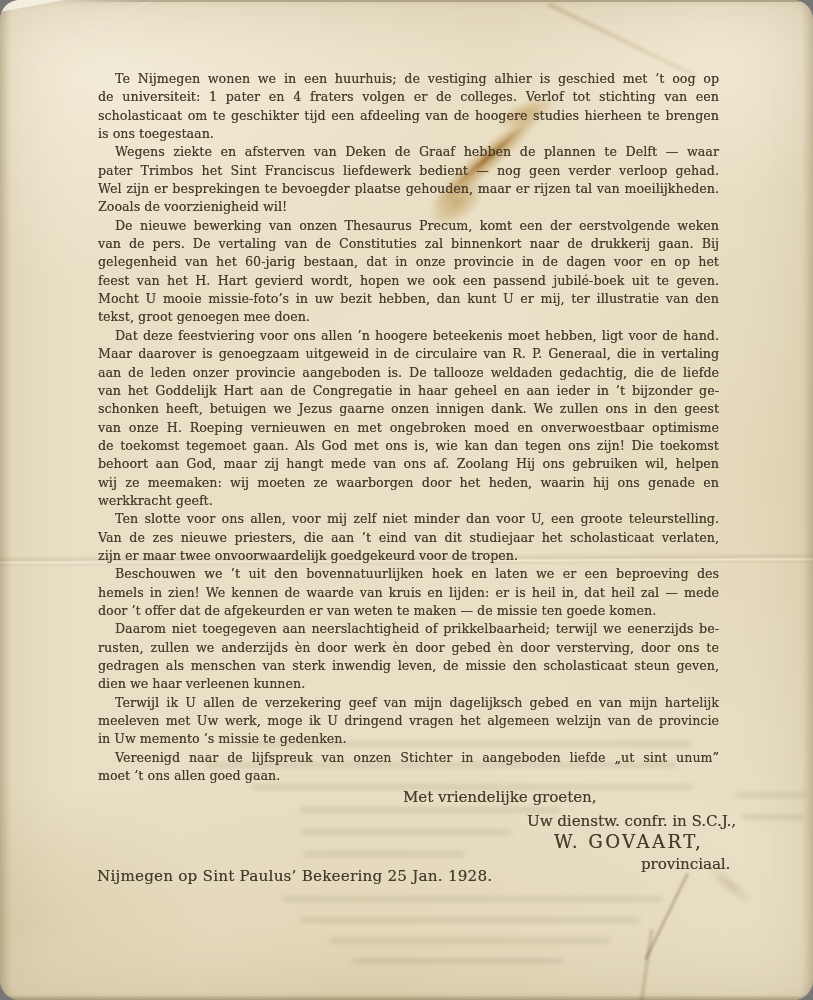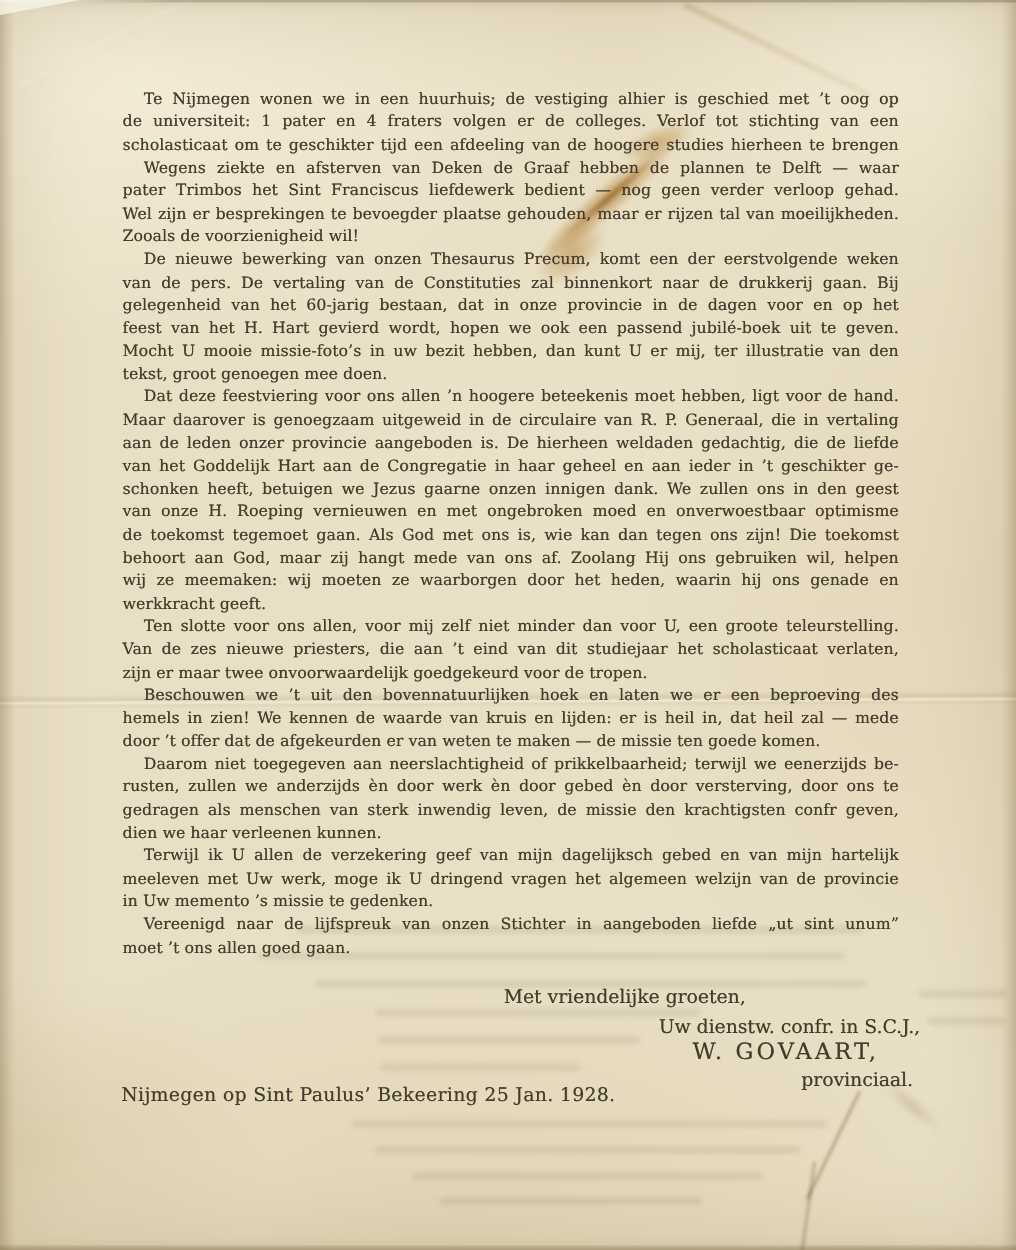--- a/index.html
+++ b/index.html
@@ -12,20 +12,21 @@
     background-color:var(--paper,#e9dfc5);
     background-image:
       radial-gradient(ellipse 520px 320px at 14% 6%, rgba(250,245,228,0.55), rgba(250,245,228,0) 70%),
       radial-gradient(ellipse 300px 220px at 88% 4%, rgba(247,241,223,0.5), rgba(247,241,223,0) 70%),
       radial-gradient(ellipse 420px 520px at 97% 48%, rgba(213,198,158,0.30), rgba(213,198,158,0) 70%),
       radial-gradient(ellipse 650px 340px at 45% 99%, rgba(208,192,150,0.32), rgba(208,192,150,0) 72%),
       radial-gradient(ellipse 260px 200px at 4% 92%, rgba(198,180,136,0.30), rgba(198,180,136,0) 70%),
       radial-gradient(ellipse 500px 260px at 55% 35%, rgba(240,233,210,0.25), rgba(240,233,210,0) 70%);
     box-shadow: inset 0 0 70px rgba(125,103,60,0.20), inset 0 0 10px rgba(110,90,50,0.22);
     color:var(--ink,#453b2c);
+    border-radius:20px;
   }
   
   .body-block{
     position:absolute; left:98px; top:70px; width:621px;
     font-size:12.5px; line-height:18.35px;
     letter-spacing:0.1px;
     text-shadow:0.25px 0 0 rgba(69,59,44,0.65);
   }
   .para{margin:0;}
   .line{ text-align:justify; text-align-last:justify; height:18.35px; overflow:visible; white-space:nowrap0; }
@@ -118,61 +119,62 @@
   <div class="artifact ghost g9"></div>
   <div class="artifact ghost g10"></div>
   <div class="artifact ghost g11"></div>
   <div class="artifact ghost g12"></div>
 
   <div class="body-block">
       <div class="para">
         <div class="line indent">Te Nijmegen wonen we in een huurhuis; de vestiging alhier is geschied met ’t oog op</div>
         <div class="line">de universiteit: 1 pater en 4 fraters volgen er de colleges. Verlof tot stichting van een</div>
         <div class="line">scholasticaat om te geschikter tijd een afdeeling van de hoogere studies hierheen te brengen</div>
+        <div class="line last">is ons toegestaan.</div>
       </div>
       <div class="para">
         <div class="line indent">Wegens ziekte en afsterven van Deken de Graaf hebben de plannen te Delft — waar</div>
         <div class="line">pater Trimbos het Sint Franciscus liefdewerk bedient — nog geen verder verloop gehad.</div>
         <div class="line">Wel zijn er besprekingen te bevoegder plaatse gehouden, maar er rijzen tal van moeilijkheden.</div>
         <div class="line last">Zooals de voorzienigheid wil!</div>
       </div>
       <div class="para">
         <div class="line indent">De nieuwe bewerking van onzen Thesaurus Precum, komt een der eerstvolgende weken</div>
         <div class="line">van de pers. De vertaling van de Constituties zal binnenkort naar de drukkerij gaan. Bij</div>
         <div class="line">gelegenheid van het 60-jarig bestaan, dat in onze provincie in de dagen voor en op het</div>
         <div class="line">feest van het H. Hart gevierd wordt, hopen we ook een passend jubilé-boek uit te geven.</div>
         <div class="line">Mocht U mooie missie-foto’s in uw bezit hebben, dan kunt U er mij, ter illustratie van den</div>
         <div class="line last">tekst, groot genoegen mee doen.</div>
       </div>
       <div class="para">
         <div class="line indent">Dat deze feestviering voor ons allen ’n hoogere beteekenis moet hebben, ligt voor de hand.</div>
         <div class="line">Maar daarover is genoegzaam uitgeweid in de circulaire van R. P. Generaal, die in vertaling</div>
-        <div class="line">aan de leden onzer provincie aangeboden is. De hierheen weldaden gedachtig, die de liefde</div>
-        <div class="line">van het Goddelijk Hart aan de Congregatie in haar geheel en aan ieder in ’t geschikter ge-</div>
+        <div class="line">aan de leden onzer provincie aangeboden is. De tallooze weldaden gedachtig, die de liefde</div>
+        <div class="line">van het Goddelijk Hart aan de Congregatie in haar geheel en aan ieder in ’t bijzonder ge-</div>
         <div class="line">schonken heeft, betuigen we Jezus gaarne onzen innigen dank. We zullen ons in den geest</div>
         <div class="line">van onze H. Roeping vernieuwen en met ongebroken moed en onverwoestbaar optimisme</div>
         <div class="line">de toekomst tegemoet gaan. Als God met ons is, wie kan dan tegen ons zijn! Die toekomst</div>
         <div class="line">behoort aan God, maar zij hangt mede van ons af. Zoolang Hij ons gebruiken wil, helpen</div>
         <div class="line">wij ze meemaken: wij moeten ze waarborgen door het heden, waarin hij ons genade en</div>
         <div class="line last">werkkracht geeft.</div>
       </div>
       <div class="para">
         <div class="line indent">Ten slotte voor ons allen, voor mij zelf niet minder dan voor U, een groote teleurstelling.</div>
         <div class="line">Van de zes nieuwe priesters, die aan ’t eind van dit studiejaar het scholasticaat verlaten,</div>
         <div class="line last">zijn er maar twee onvoorwaardelijk goedgekeurd voor de tropen.</div>
       </div>
       <div class="para">
         <div class="line indent">Beschouwen we ’t uit den bovennatuurlijken hoek en laten we er een beproeving des</div>
         <div class="line">hemels in zien! We kennen de waarde van kruis en lijden: er is heil in, dat heil zal — mede</div>
         <div class="line last">door ’t offer dat de afgekeurden er van weten te maken — de missie ten goede komen.</div>
       </div>
       <div class="para">
         <div class="line indent">Daarom niet toegegeven aan neerslachtigheid of prikkelbaarheid; terwijl we eenerzijds be-</div>
         <div class="line">rusten, zullen we anderzijds èn door werk èn door gebed èn door versterving, door ons te</div>
-        <div class="line">gedragen als menschen van sterk inwendig leven, de missie den krachtigsten confr geven,</div>
+        <div class="line">gedragen als menschen van sterk inwendig leven, de missie den scholasticaat steun geven,</div>
         <div class="line last">dien we haar verleenen kunnen.</div>
       </div>
       <div class="para">
         <div class="line indent">Terwijl ik U allen de verzekering geef van mijn dagelijksch gebed en van mijn hartelijk</div>
         <div class="line">meeleven met Uw werk, moge ik U dringend vragen het algemeen welzijn van de provincie</div>
         <div class="line last">in Uw memento ’s missie te gedenken.</div>
       </div>
       <div class="para">
         <div class="line indent">Vereenigd naar de lijfspreuk van onzen Stichter in aangeboden liefde „ut sint unum”</div>
         <div class="line last">moet ’t ons allen goed gaan.</div>

